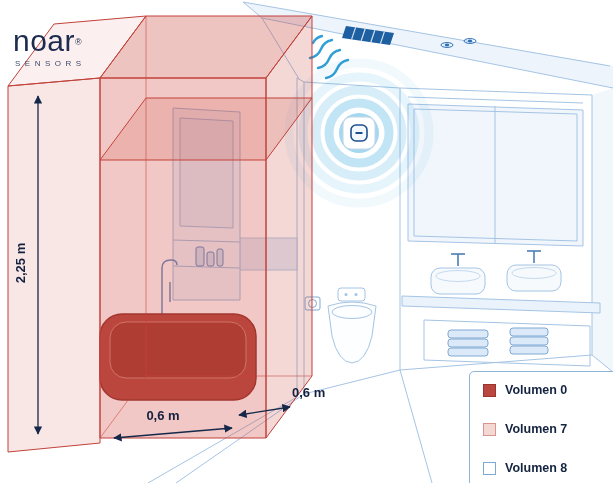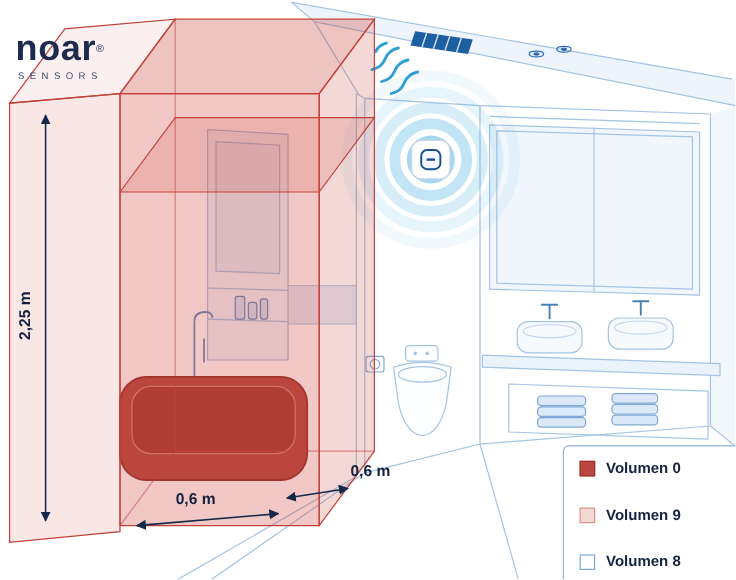--- a/index.html
+++ b/index.html
@@ -1,21 +1,21 @@
 <!DOCTYPE html>
 <html><head>
 <meta charset="utf-8">
 <style>
   * { margin:0; padding:0; box-sizing:border-box; }
   html,body { background:#ffffff; font-family:"Liberation Sans", sans-serif; }
   .canvas { position:relative; width:613px; height:483px; background:#ffffff; overflow:hidden; }
   .scene { position:absolute; inset:0; }
 
   .logo { position:absolute; left:13px; top:26px; color:#1c2b4e; line-height:1; }
-  .logo .brand { font-size:30px; font-weight:700; letter-spacing:0.5px; }
+  .logo .brand { font-size:30px; font-weight:400; letter-spacing:0.5px; }
   .logo .reg { font-size:9px; vertical-align:super; font-weight:400; }
   .logo .tagline { margin-top:4px; padding-left:2px; font-size:8px; font-weight:400;
                    letter-spacing:4.5px; color:#3d4c6e; }
 
   .dim-label { position:absolute; color:#13203f; font-size:13px; font-weight:600; white-space:nowrap; }
   .dim-height { left:-9px; top:255px; width:60px; height:16px; text-align:center;
                 transform:rotate(-90deg); }
   .dim-depth  { left:292px; top:385px; }
   .dim-width  { left:138px; top:408px; width:50px; text-align:center; }
 
@@ -222,21 +222,21 @@
 
   <div class="legend">
   <div class="legend-row">
     <span class="swatch" style="background: rgb(185, 71, 63); border-color: rgb(154, 52, 45);"></span>
     <span class="legend-label">Volumen 0</span>
   </div>
 
 
   <div class="legend-row">
     <span class="swatch" style="background: rgb(244, 216, 212); border-color: rgb(217, 148, 141);"></span>
-    <span class="legend-label">Volumen 9</span>
+    <span class="legend-label">Volumen 7</span>
   </div>
 
   <div class="legend-row">
     <span class="swatch" style="background: rgb(255, 255, 255); border-color: rgb(127, 169, 212);"></span>
     <span class="legend-label">Volumen 8</span>
   </div>
 </div>
 
 </div>
 

